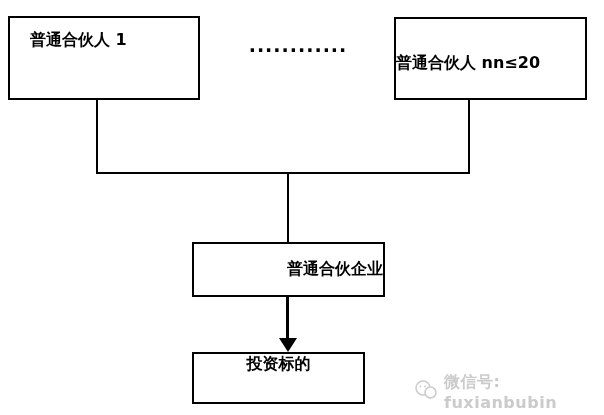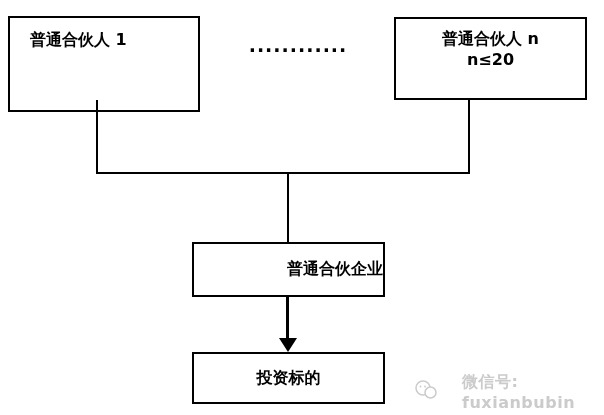--- a/index.html
+++ b/index.html
@@ -22,35 +22,35 @@
     box-sizing: border-box;
     color: #000000;
   }
   .node-label {
     font-size: 16px;
     font-weight: 600;
     color: #000000;
     line-height: 1.3;
   }
   .box-partner-1 {
-    left: 8px; top: 16px; width: 192px; height: 96px;
+    left: 8px; top: 16px; width: 192px; height: 84px;
     padding: 12px 0 0 20px;
   }
   .box-partner-n {
     left: 394px; top: 17px; width: 193px; height: 83px;
-    display: flex; flex-direction: column; align-items: center;
+    display: flex; flex-direction: row; align-items: center;
     padding-top: 10px;
   }
   .box-enterprise {
     left: 192px; top: 242px; width: 193px; height: 55px;
     display: flex; align-items: center; justify-content: flex-end;
   }
   .box-target {
-    left: 192px; top: 352px; width: 193px; height: 52px;
-    display: flex; align-items: center; justify-content: center;
+    left: 192px; top: 352px; width: 173px; height: 52px;
+    display: flex; align-items: flex-start; justify-content: center;
   }
   .dots {
     position: absolute;
     left: 246px; top: 34px; width: 104px;
     text-align: center;
     font-size: 19px;
     font-weight: 700;
     letter-spacing: 1px;
     color: #000000;
   }
@@ -69,21 +69,21 @@
     width: 0; height: 0;
     border-left: 9px solid transparent;
     border-right: 9px solid transparent;
     border-top: 14px solid #000000;
   }
   .watermark {
     position: absolute;
     left: 414px; top: 372px;
     display: flex;
     align-items: center;
-    gap: 24px;
+    gap: 6px;
     color: #cbcbcb;
     text-shadow: 1px 1px 0 #ffffff;
   }
   .watermark-text {
     font-size: 16px;
     font-weight: 600;
     letter-spacing: 0.5px;
   }
   .wm-icon { display: inline-block; }
 </style>

